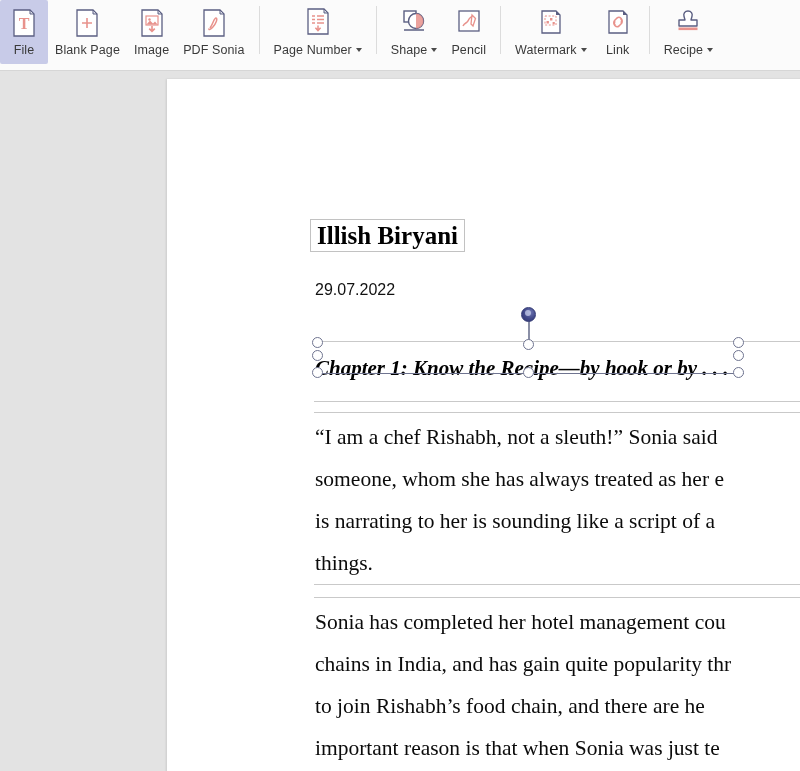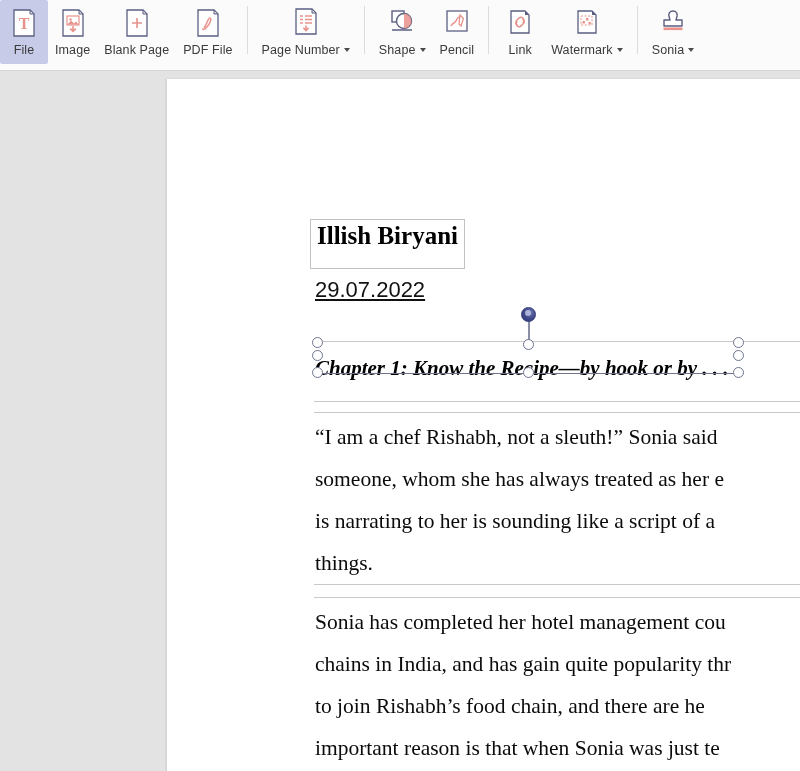--- a/index.html
+++ b/index.html
@@ -103,38 +103,37 @@
     left: 147px;
     width: 560px;
     height: 1px;
     background: #c9c9c9;
   }
   .title-box {
     position: absolute;
     left: 143px;
     top: 140px;
     border: 1px solid #c2c2c2;
-    padding: 1px 6px 18px 6px;
+    padding: 1px 6px 1px 6px;
     font-family: "Liberation Serif", serif;
     font-weight: bold;
     font-size: 25px;
     line-height: 29px;
     color: #000;
     white-space: nowrap;
   }
   .date-text {
     position: absolute;
     left: 148px;
     top: 198px;
     font-family: "Liberation Sans", sans-serif;
-    font-size: 22px;
+    font-size: 16px;
     line-height: 26px;
     color: #111;
     white-space: nowrap;
-    text-decoration: underline;
   }
   .chapter {
     position: absolute;
     left: 148px;
     top: 276px;
     font-family: "Liberation Serif", serif;
     font-weight: bold;
     font-style: italic;
     font-size: 21px;
     line-height: 26px;
@@ -211,49 +210,49 @@
       </svg>
     </span>
     <span class="tb-label">File</span>
   </div>
 
   <div class="tb-btn">
     <span class="tb-ico">
       <svg width="34" height="34" viewBox="0 0 34 34">
         <path d="M7 4 H23 L27 8 V30 H7 Z" fill="#ffffff" stroke="#5b5f82" stroke-width="1.3"></path>
         <path d="M23 4 L27 8 H23 Z" fill="#dcdde8" stroke="#5b5f82" stroke-width="1"></path>
+        <path d="M17 12 V22 M12 17 H22" stroke="#e8928c" stroke-width="1.6"></path>
+      </svg>
+    </span>
+    <span class="tb-label">Blank Page</span>
+  </div>
+
+  <div class="tb-btn">
+    <span class="tb-ico">
+      <svg width="34" height="34" viewBox="0 0 34 34">
+        <path d="M7 4 H23 L27 8 V30 H7 Z" fill="#ffffff" stroke="#5b5f82" stroke-width="1.3"></path>
+        <path d="M23 4 L27 8 H23 Z" fill="#dcdde8" stroke="#5b5f82" stroke-width="1"></path>
         <rect x="11" y="10" width="12" height="9" fill="none" stroke="#e8928c" stroke-width="1.2"></rect>
         <circle cx="14.5" cy="13.5" r="1.2" fill="#e8928c"></circle>
         <path d="M11.5 18.5 L15 14.5 L18 17.5 L20 15.5 L22.5 18.5 Z" fill="#e8928c"></path>
         <path d="M17 20 V25 M14.2 22.6 L17 25.4 L19.8 22.6" stroke="#e8928c" stroke-width="1.6" fill="none"></path>
       </svg>
     </span>
     <span class="tb-label">Image</span>
   </div>
 
   <div class="tb-btn">
     <span class="tb-ico">
       <svg width="34" height="34" viewBox="0 0 34 34">
         <path d="M7 4 H23 L27 8 V30 H7 Z" fill="#ffffff" stroke="#5b5f82" stroke-width="1.3"></path>
         <path d="M23 4 L27 8 H23 Z" fill="#dcdde8" stroke="#5b5f82" stroke-width="1"></path>
-        <path d="M17 12 V22 M12 17 H22" stroke="#e8928c" stroke-width="1.6"></path>
-      </svg>
-    </span>
-    <span class="tb-label">Blank Page</span>
-  </div>
-
-  <div class="tb-btn">
-    <span class="tb-ico">
-      <svg width="34" height="34" viewBox="0 0 34 34">
-        <path d="M7 4 H23 L27 8 V30 H7 Z" fill="#ffffff" stroke="#5b5f82" stroke-width="1.3"></path>
-        <path d="M23 4 L27 8 H23 Z" fill="#dcdde8" stroke="#5b5f82" stroke-width="1"></path>
         <path d="M13 22 C16 18 17 12 19 12 C21 12 19 18 15.5 21.5 C13 24 11.5 24 12 22.5" fill="none" stroke="#e8928c" stroke-width="1.5"></path>
       </svg>
     </span>
-    <span class="tb-label">PDF File</span>
+    <span class="tb-label">PDF Sonia</span>
   </div>
 
   <div class="tb-sep"></div>
 
   <div class="tb-btn lowlabel">
     <span class="tb-ico">
       <svg width="34" height="34" viewBox="0 0 34 34">
         <path d="M7 3 H23 L27 7 V28 H7 Z" fill="#ffffff" stroke="#5b5f82" stroke-width="1.3"></path>
         <path d="M23 3 L27 7 H23 Z" fill="#dcdde8" stroke="#5b5f82" stroke-width="1"></path>
         <path d="M11 10 H14 M16 10 H23 M11 13.5 H14 M16 13.5 H23 M11 17 H14 M16 17 H23" stroke="#e8928c" stroke-width="1.4"></path>
@@ -288,49 +287,49 @@
     <span class="tb-label">Pencil</span>
   </div>
 
   <div class="tb-sep"></div>
 
   <div class="tb-btn">
     <span class="tb-ico">
       <svg width="34" height="34" viewBox="0 0 34 34">
         <path d="M8 5 H22 L26 9 V27 H8 Z" fill="#ffffff" stroke="#5b5f82" stroke-width="1.3"></path>
         <path d="M22 5 L26 9 H22 Z" fill="#5b5f82"></path>
+        <rect x="11" y="10" width="11" height="9" fill="none" stroke="#e8928c" stroke-width="1" stroke-dasharray="2 1.6"></rect>
+        <path d="M12.5 15 h2.4 v2.4 h-2.4 Z M16 12 h2.4 v2.4 h-2.4 Z M18.6 16 h2.2 v2.2 h-2.2 Z" fill="#e8928c"></path>
+      </svg>
+    </span>
+    <span class="tb-label"><span>Watermark</span><i class="caret"></i></span>
+  </div>
+
+  <div class="tb-btn">
+    <span class="tb-ico">
+      <svg width="34" height="34" viewBox="0 0 34 34">
+        <path d="M8 5 H22 L26 9 V27 H8 Z" fill="#ffffff" stroke="#5b5f82" stroke-width="1.3"></path>
+        <path d="M22 5 L26 9 H22 Z" fill="#5b5f82"></path>
         <path d="M13.8 18.5 A3 3 0 0 1 13.8 14.2 L16 12 A3 3 0 0 1 20.2 16.2" fill="none" stroke="#e8928c" stroke-width="1.6" stroke-linecap="round"></path>
         <path d="M20.2 13.5 A3 3 0 0 1 20.2 17.8 L18 20 A3 3 0 0 1 13.8 15.8" fill="none" stroke="#e8928c" stroke-width="1.6" stroke-linecap="round"></path>
       </svg>
     </span>
     <span class="tb-label">Link</span>
   </div>
 
-  <div class="tb-btn">
-    <span class="tb-ico">
-      <svg width="34" height="34" viewBox="0 0 34 34">
-        <path d="M8 5 H22 L26 9 V27 H8 Z" fill="#ffffff" stroke="#5b5f82" stroke-width="1.3"></path>
-        <path d="M22 5 L26 9 H22 Z" fill="#5b5f82"></path>
-        <rect x="11" y="10" width="11" height="9" fill="none" stroke="#e8928c" stroke-width="1" stroke-dasharray="2 1.6"></rect>
-        <path d="M12.5 15 h2.4 v2.4 h-2.4 Z M16 12 h2.4 v2.4 h-2.4 Z M18.6 16 h2.2 v2.2 h-2.2 Z" fill="#e8928c"></path>
-      </svg>
-    </span>
-    <span class="tb-label"><span>Watermark</span><i class="caret"></i></span>
-  </div>
-
   <div class="tb-sep"></div>
 
   <div class="tb-btn">
     <span class="tb-ico">
       <svg width="34" height="34" viewBox="0 0 34 34">
         <path d="M17 5 C20.2 5 21.8 7.4 21 10.2 L20 14 H26 V20 H8 V14 H14 L13 10.2 C12.2 7.4 13.8 5 17 5 Z" fill="#ffffff" stroke="#5b5f82" stroke-width="1.4" stroke-linejoin="round"></path>
         <rect x="7.5" y="21.5" width="19" height="2.6" fill="#e8928c"></rect>
       </svg>
     </span>
-    <span class="tb-label"><span>Sonia</span><i class="caret"></i></span>
+    <span class="tb-label"><span>Recipe</span><i class="caret"></i></span>
   </div>
 
 
 </div>
 
 <div id="workspace">
   <div id="page">
 
     <div class="title-box">Illish Biryani</div>
 

